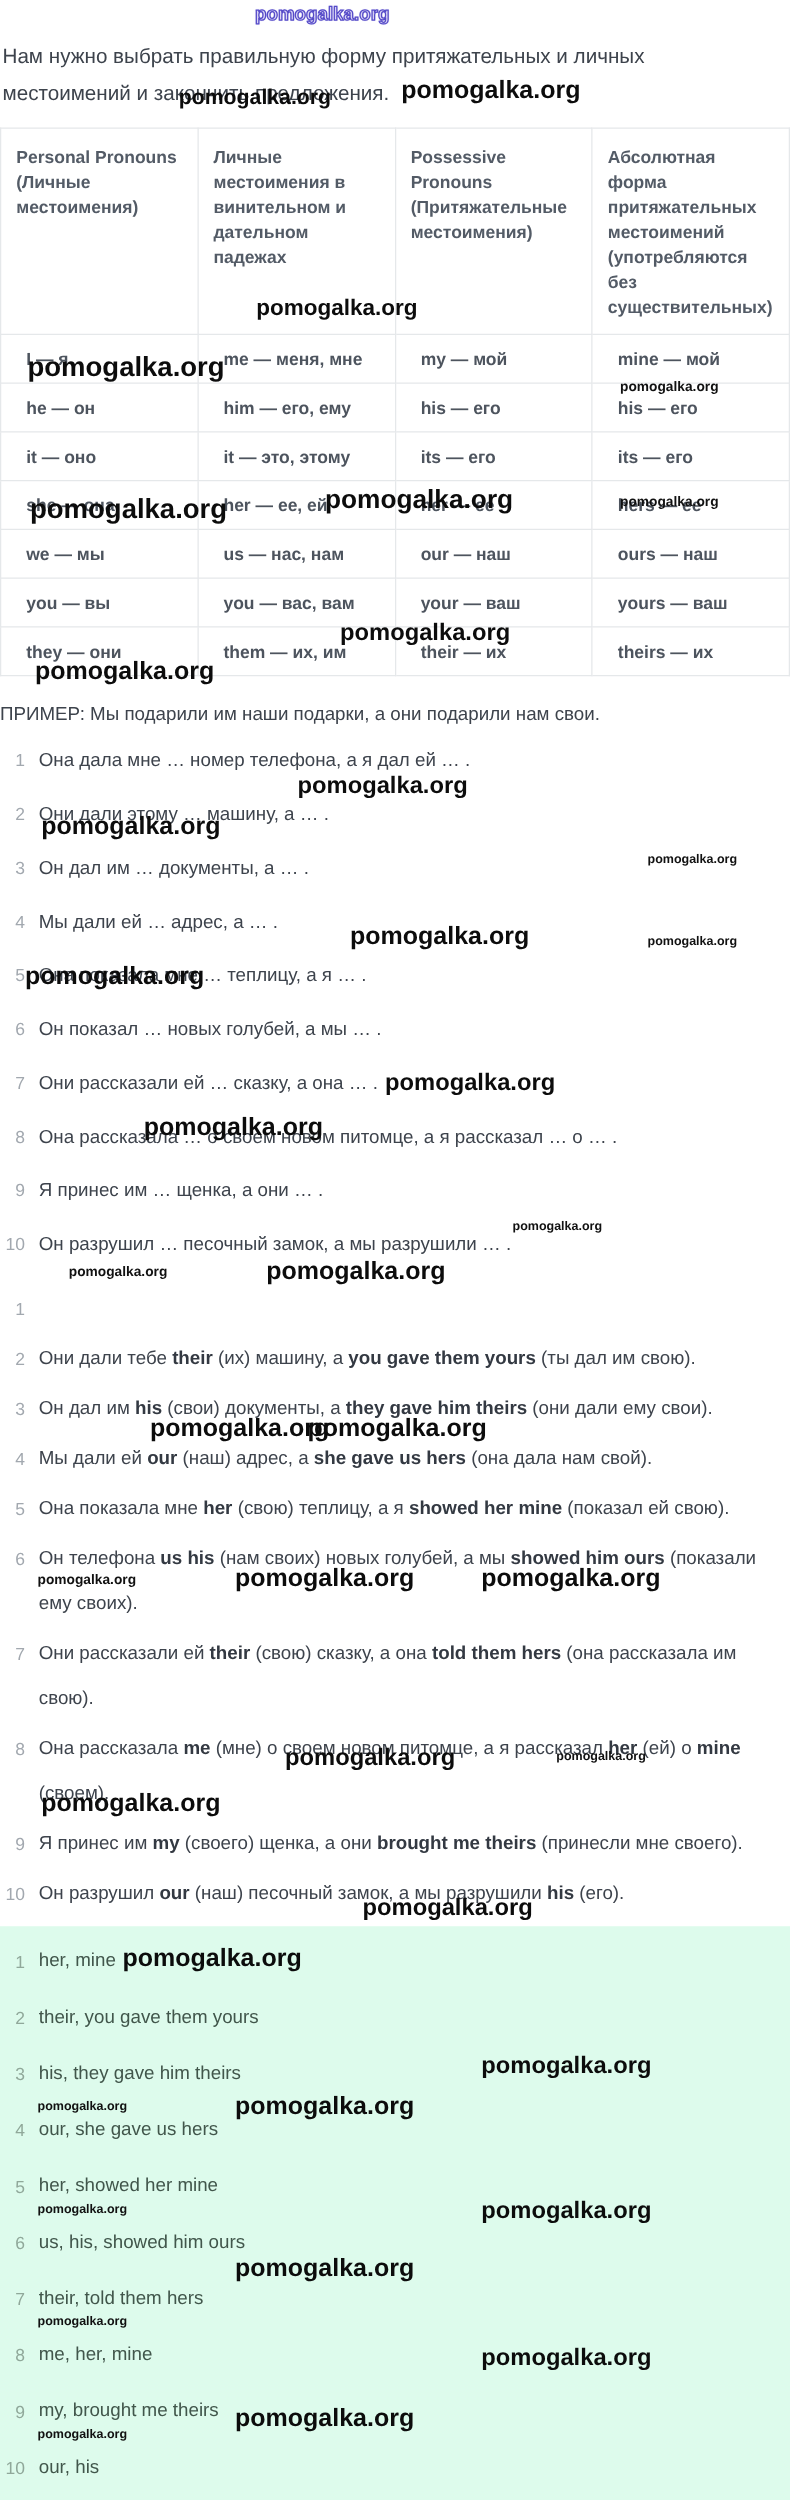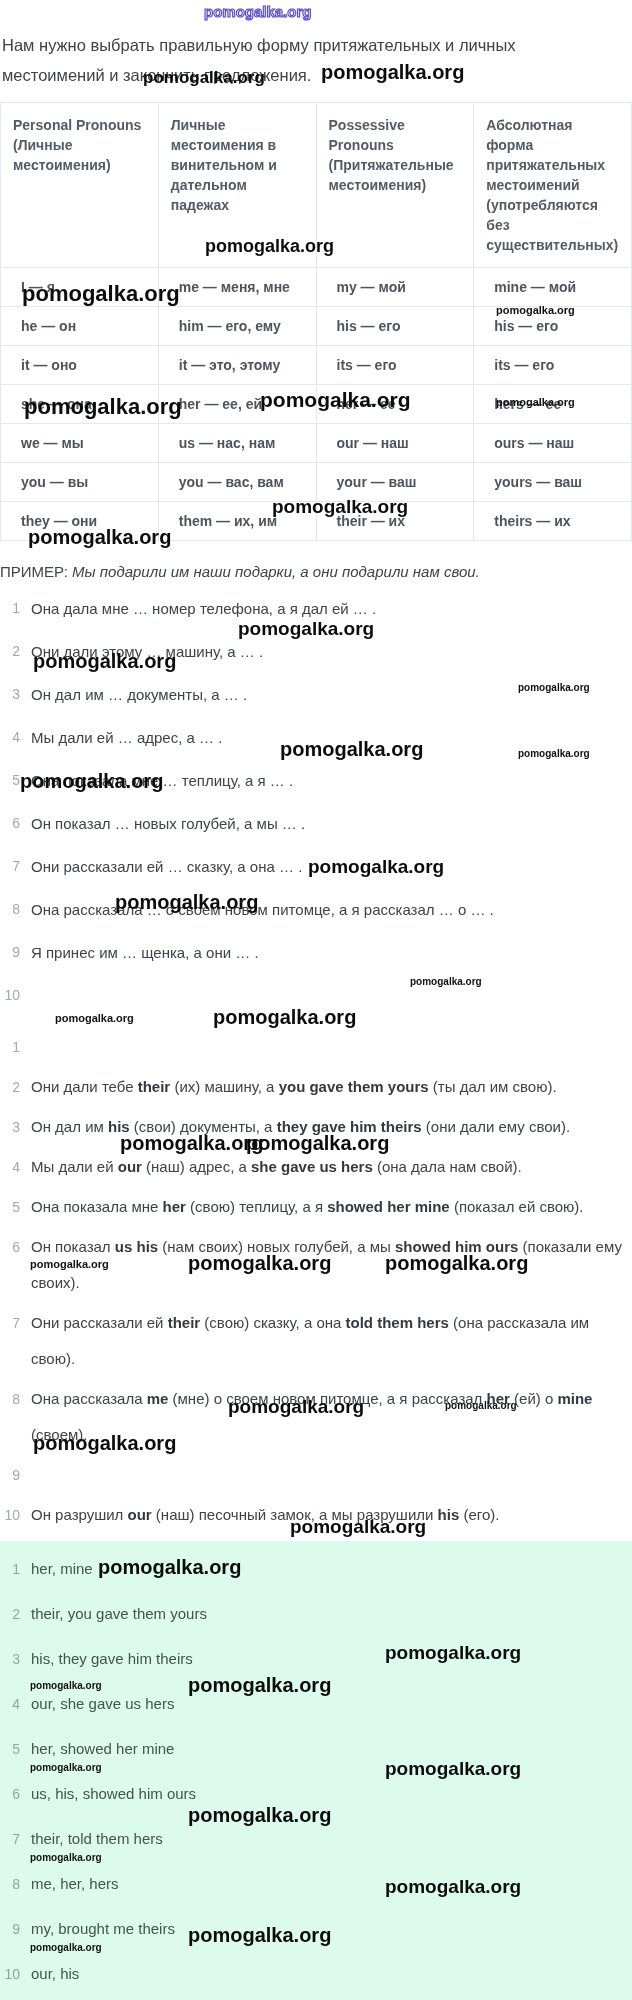--- a/index.html
+++ b/index.html
@@ -34,21 +34,21 @@
     vertical-align:top;
     word-wrap:break-word;
   }
   table.pronouns tr.head td{padding:12px;color:#535b66;}
   
   .example{
     margin:20px 0 16px 0;
     font-size:15px;line-height:22px;color:#3d434c;
   }
   .example .ex-label{font-style:normal;}
-  .example .ex-text{font-style:italic;}
+  .example .ex-text{}
   
   ol.plain{list-style:none;margin:0;padding:0;}
   ol.plain li{display:flex;align-items:flex-start;}
   .num{
     flex:none;width:20px;margin-right:11px;
     text-align:right;
     font-size:14px;color:#a2a8af;
   }
   ol.exercises li{margin-bottom:24px;font-size:15px;line-height:19px;color:#3d434c;}
   ol.exercises .num{line-height:19px;}
@@ -218,20 +218,21 @@
       <li>
         <span class="num">8</span>
         <span class="item-text">Она рассказала … о своем новом питомце, а я рассказал … о … .</span>
       </li>
       <li>
         <span class="num">9</span>
         <span class="item-text">Я принес им … щенка, а они … .</span>
       </li>
       <li>
         <span class="num">10</span>
+        <span class="item-text">Он разрушил … песочный замок, а мы разрушили … .</span>
       </li>
     </ol>
 
   <ol class="plain answers">
       <li>
         <span class="num">1</span>
       </li>
       <li>
         <span class="num">2</span>
         <span class="item-text"><span>Они дали тебе </span><b>their</b><span> (их) машину, а </span><b>you gave them yours</b><span> (ты дал им свою).</span></span>
@@ -243,32 +244,33 @@
       <li>
         <span class="num">4</span>
         <span class="item-text"><span>Мы дали ей </span><b>our</b><span> (наш) адрес, а </span><b>she gave us hers</b><span> (она дала нам свой).</span></span>
       </li>
       <li>
         <span class="num">5</span>
         <span class="item-text"><span>Она показала мне </span><b>her</b><span> (свою) теплицу, а я </span><b>showed her mine</b><span> (показал ей свою).</span></span>
       </li>
       <li>
         <span class="num">6</span>
-        <span class="item-text"><span>Он показал </span><b>us his</b><span> (нам своих) новых голубей, а мы </span><b>showed him ours</b><span> (показали ему своих).</span></span>
+        <span class="item-text"><span>Он телефона </span><b>us his</b><span> (нам своих) новых голубей, а мы </span><b>showed him ours</b><span> (показали ему своих).</span></span>
       </li>
       <li>
         <span class="num">7</span>
         <span class="item-text"><span>Они рассказали ей </span><b>their</b><span> (свою) сказку, а она </span><b>told them hers</b><span> (она рассказала им свою).</span></span>
       </li>
       <li>
         <span class="num">8</span>
         <span class="item-text"><span>Она рассказала </span><b>me</b><span> (мне) о своем новом питомце, а я рассказал </span><b>her</b><span> (ей) о </span><b>mine</b><span> (своем).</span></span>
       </li>
       <li>
         <span class="num">9</span>
+        <span class="item-text"><span>Я принес им </span><b>my</b><span> (своего) щенка, а они </span><b>brought me theirs</b><span> (принесли мне своего).</span></span>
       </li>
       <li>
         <span class="num">10</span>
         <span class="item-text"><span>Он разрушил </span><b>our</b><span> (наш) песочный замок, а мы разрушили </span><b>his</b><span> (его).</span></span>
       </li>
     </ol>
 
   <div class="green-section">
     <ol class="plain short">
         <li>
@@ -294,21 +296,21 @@
         <li>
           <span class="num">6</span>
           <span class="item-text">us, his, showed him ours</span>
         </li>
         <li>
           <span class="num">7</span>
           <span class="item-text">their, told them hers</span>
         </li>
         <li>
           <span class="num">8</span>
-          <span class="item-text">me, her, hers</span>
+          <span class="item-text">me, her, mine</span>
         </li>
         <li>
           <span class="num">9</span>
           <span class="item-text">my, brought me theirs</span>
         </li>
         <li>
           <span class="num">10</span>
           <span class="item-text">our, his</span>
         </li>
       </ol>

